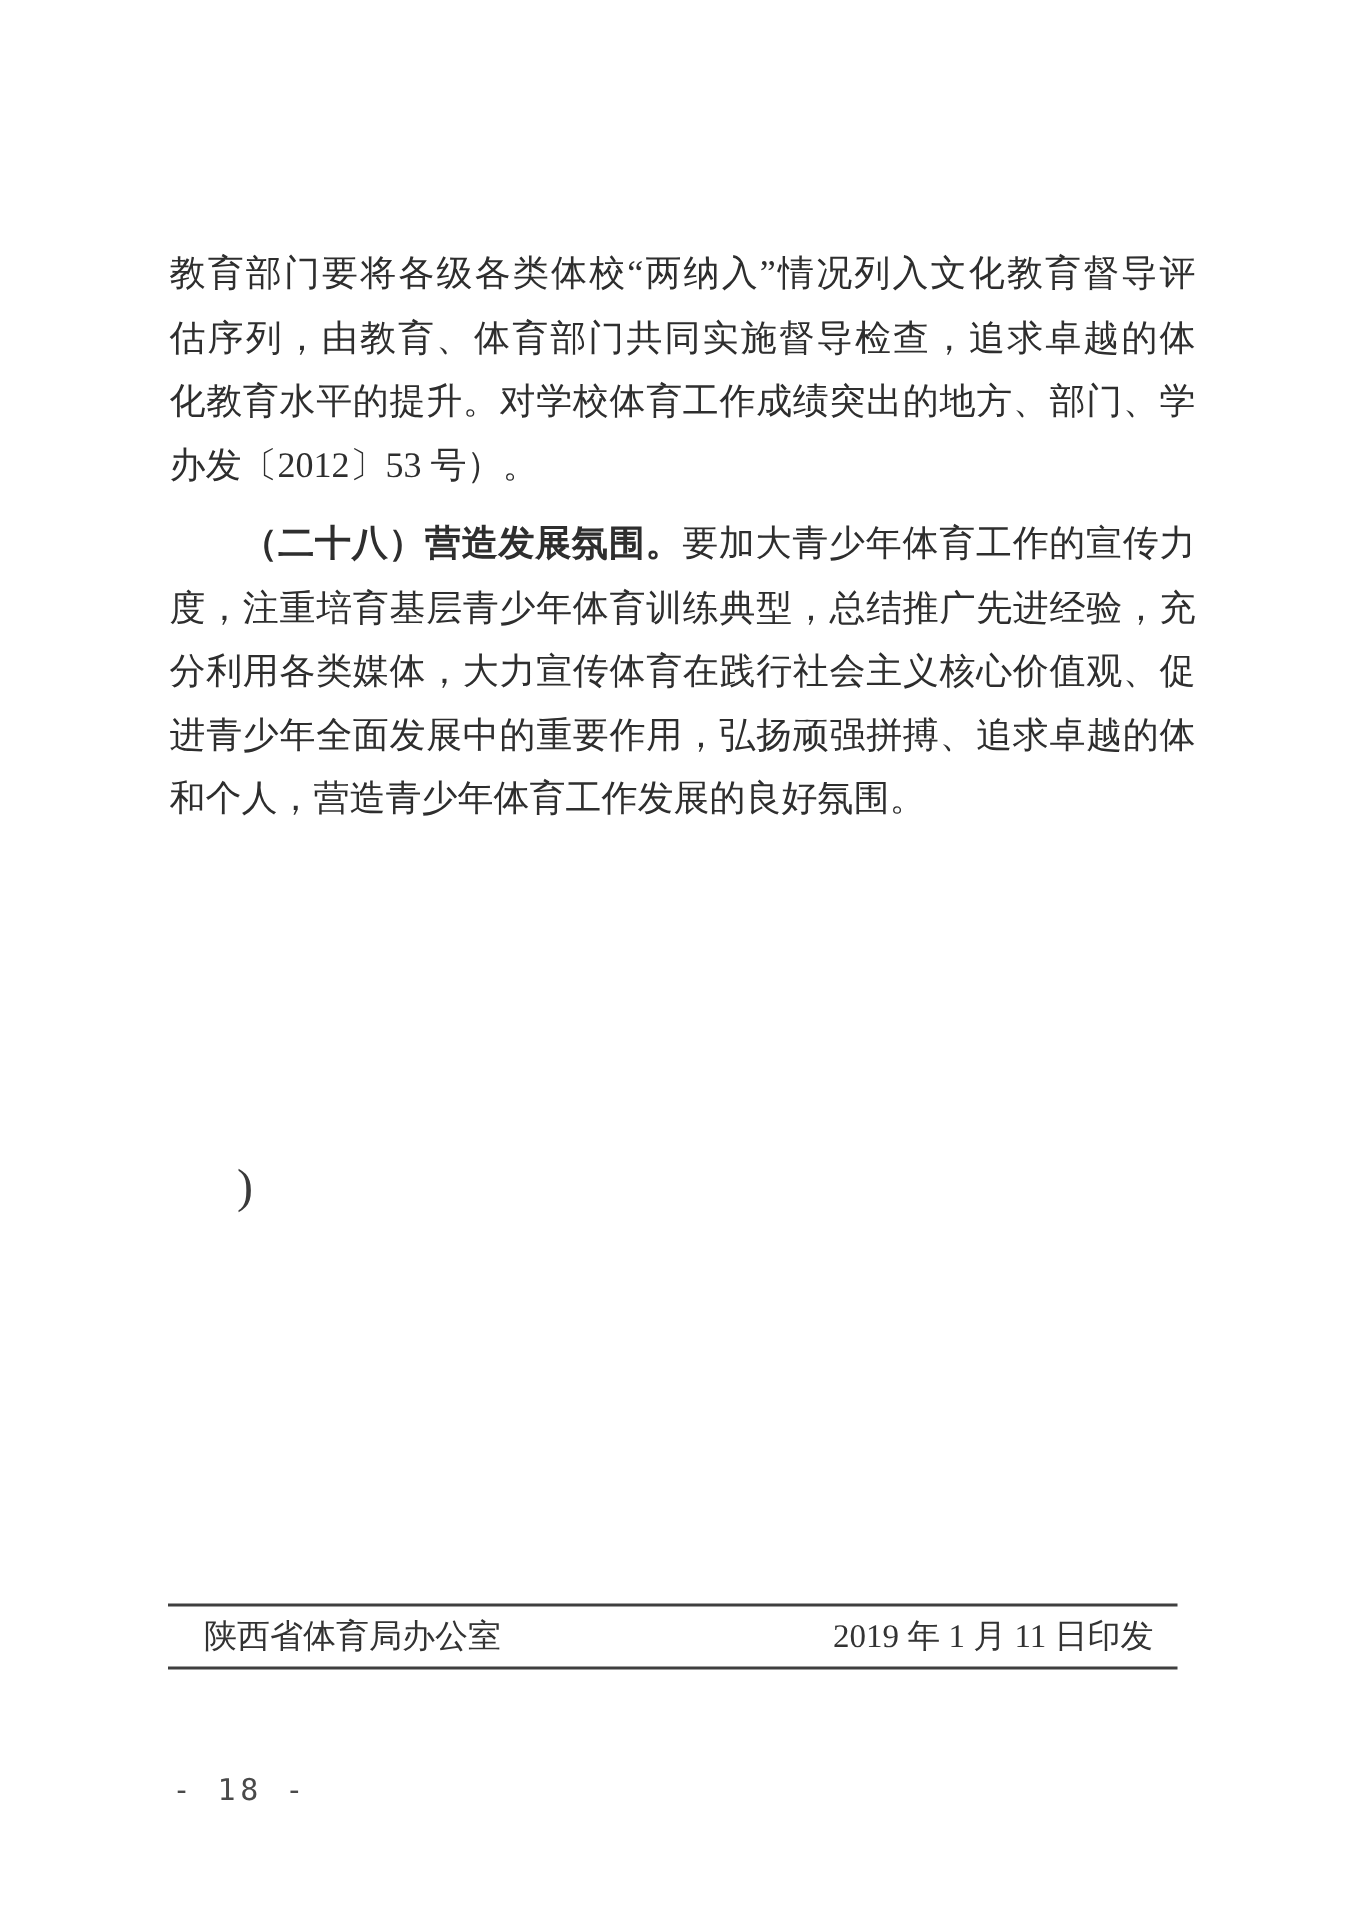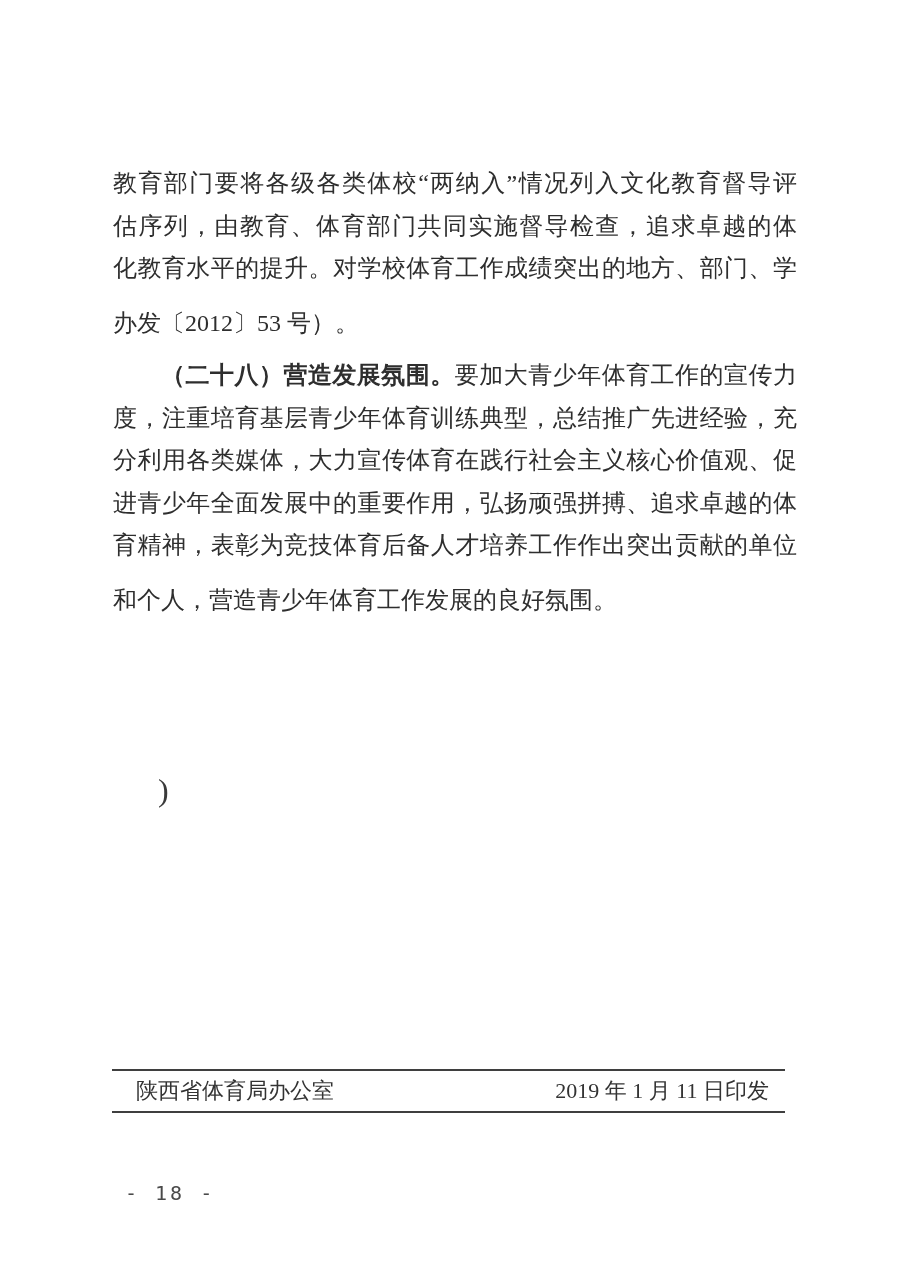--- a/index.html
+++ b/index.html
@@ -25,21 +25,20 @@
     line-height: 42.5px;
   }
   .jline {
     text-align: justify;
     text-align-last: justify;
     overflow: hidden;
     white-space: normal;
   }
   .jline.last {
     text-align-last: left;
-    margin-top: 12px;
   }
   .jline.indent {
     text-indent: 2em;
   }
   .para2 {
     margin-top: 10px;
   }
   .lead-bold {
     font-weight: bold;
     margin-top: 30px;
@@ -69,21 +68,21 @@
     display: flex;
     justify-content: space-between;
     align-items: center;
     box-sizing: border-box;
     padding: 0 16px 0 24px;
     font-size: 22px;
     color: #333333;
   }
   .page-number {
     position: absolute;
-    left: 125px;
+    left: 115px;
     top: 1181px;
     font-size: 20px;
     letter-spacing: 3px;
     color: #4a4a4a;
     font-family: "DejaVu Sans Mono", "Liberation Mono", monospace;
   }
 </style>
 </head>
 <body>
 
@@ -96,21 +95,20 @@
       <div class="jline">估序列，由教育、体育部门共同实施督导检查，追求卓越的体</div>
       <div class="jline">化教育水平的提升。对学校体育工作成绩突出的地方、部门、学</div>
       <div class="jline last">办发〔2012〕53 号）。</div>
     </div>
 
     <div class="para para2">
       <div class="jline indent"><span class="lead-bold">（二十八）营造发展氛围。</span><span>要加大青少年体育工作的宣传力</span></div>
       <div class="jline">度，注重培育基层青少年体育训练典型，总结推广先进经验，充</div>
       <div class="jline">分利用各类媒体，大力宣传体育在践行社会主义核心价值观、促</div>
       <div class="jline">进青少年全面发展中的重要作用，弘扬顽强拼搏、追求卓越的体</div>
-      <div class="jline">育精神，表彰为竞技体育后备人才培养工作作出突出贡献的单位</div>
       <div class="jline last">和个人，营造青少年体育工作发展的良好氛围。</div>
     </div>
 
   </div>
 
   <div class="stray-mark">)</div>
 
   <div class="footer-rule top"></div>
 
   <div class="footer-row">

